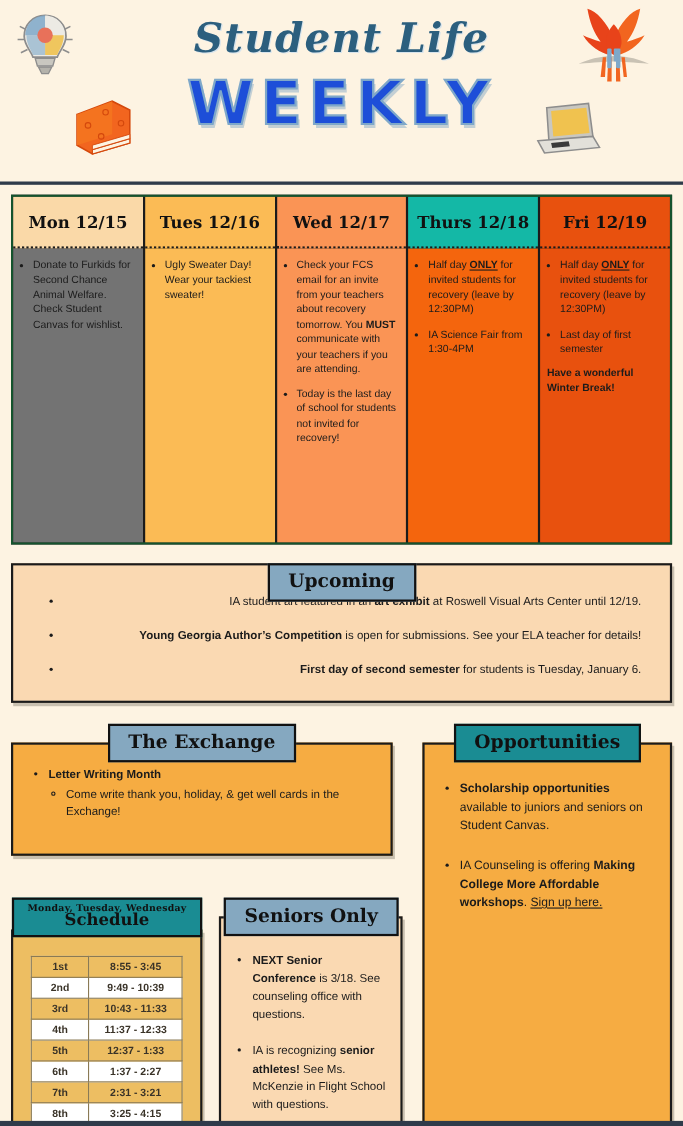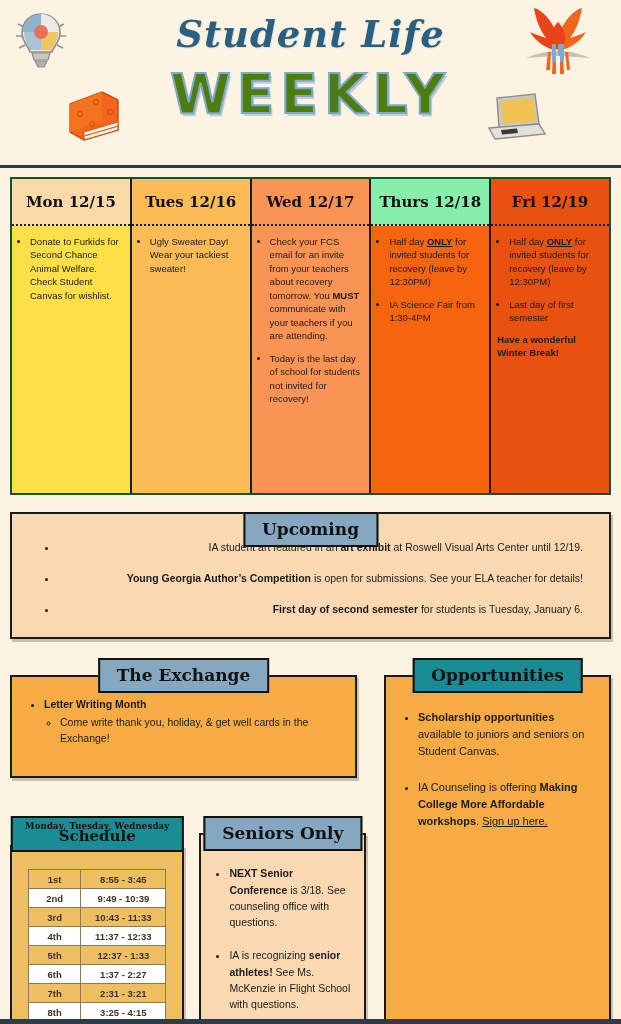--- a/index.html
+++ b/index.html
@@ -33,21 +33,21 @@
     text-shadow: 1px 1px 0 #d8e4ec;
   }
   .title-weekly {
     position: absolute;
     left: 0; right: 0; top: 62px;
     text-align: center;
     font-family: "DejaVu Sans", sans-serif;
     font-weight: bold;
     font-size: 55px;
     letter-spacing: 6px;
-    color: #4d7c0f;
+    color: #1d4ed8;
     -webkit-text-stroke: 2px #7fa8c9;
     text-shadow: 2px 3px 0 rgba(125,165,195,.45);
   }
 
   .deco { position: absolute; }
   .deco-bulb { left: 14px; top: 10px; }
   .deco-phoenix { left: 524px; top: 6px; }
   .deco-book { left: 62px; top: 88px; }
   .deco-laptop { left: 483px; top: 92px; }
 
@@ -251,21 +251,21 @@
   </div>
 
   <div class="title-script">Student Life</div>
   <div class="title-weekly">WEEKLY</div>
 </div>
 
 <div class="week">
 
   <div class="day-col">
     <div class="day-head" style="background: rgb(250, 217, 168);">Mon 12/15</div>
-    <div class="day-body" style="background: #fde047;">
+    <div class="day-body" style="background: #737373;">
       <ul>
           <li>Donate to Furkids for Second Chance Animal Welfare. Check Student Canvas for wishlist.</li>
         </ul>
     </div>
   </div>
 
   <div class="day-col">
     <div class="day-head" style="background: rgb(251, 187, 85);">Tues 12/16</div>
     <div class="day-body" style="background: rgb(251, 187, 85);">
       <ul>
@@ -278,21 +278,21 @@
     <div class="day-head" style="background: rgb(250, 148, 85);">Wed 12/17</div>
     <div class="day-body" style="background: rgb(250, 148, 85);">
       <ul>
         <li>Check your FCS email for an invite from your teachers about recovery tomorrow. You <b>MUST</b> communicate with your teachers if you are attending.</li>
         <li>Today is the last day of school for students not invited for recovery!</li>
       </ul>
     </div>
   </div>
 
   <div class="day-col">
-    <div class="day-head" style="background: #86efac;">Thurs 12/18</div>
+    <div class="day-head" style="background: #14b8a6;">Thurs 12/18</div>
     <div class="day-body" style="background: rgb(244, 101, 13);">
       <ul>
         <li>Half day <u class="em">ONLY</u> for invited students for recovery (leave by 12:30PM)</li>
         <li>IA Science Fair from 1:30-4PM</li>
       </ul>
     </div>
   </div>
 
   <div class="day-col">
     <div class="day-head" style="background: rgb(232, 81, 14);">Fri 12/19</div>

